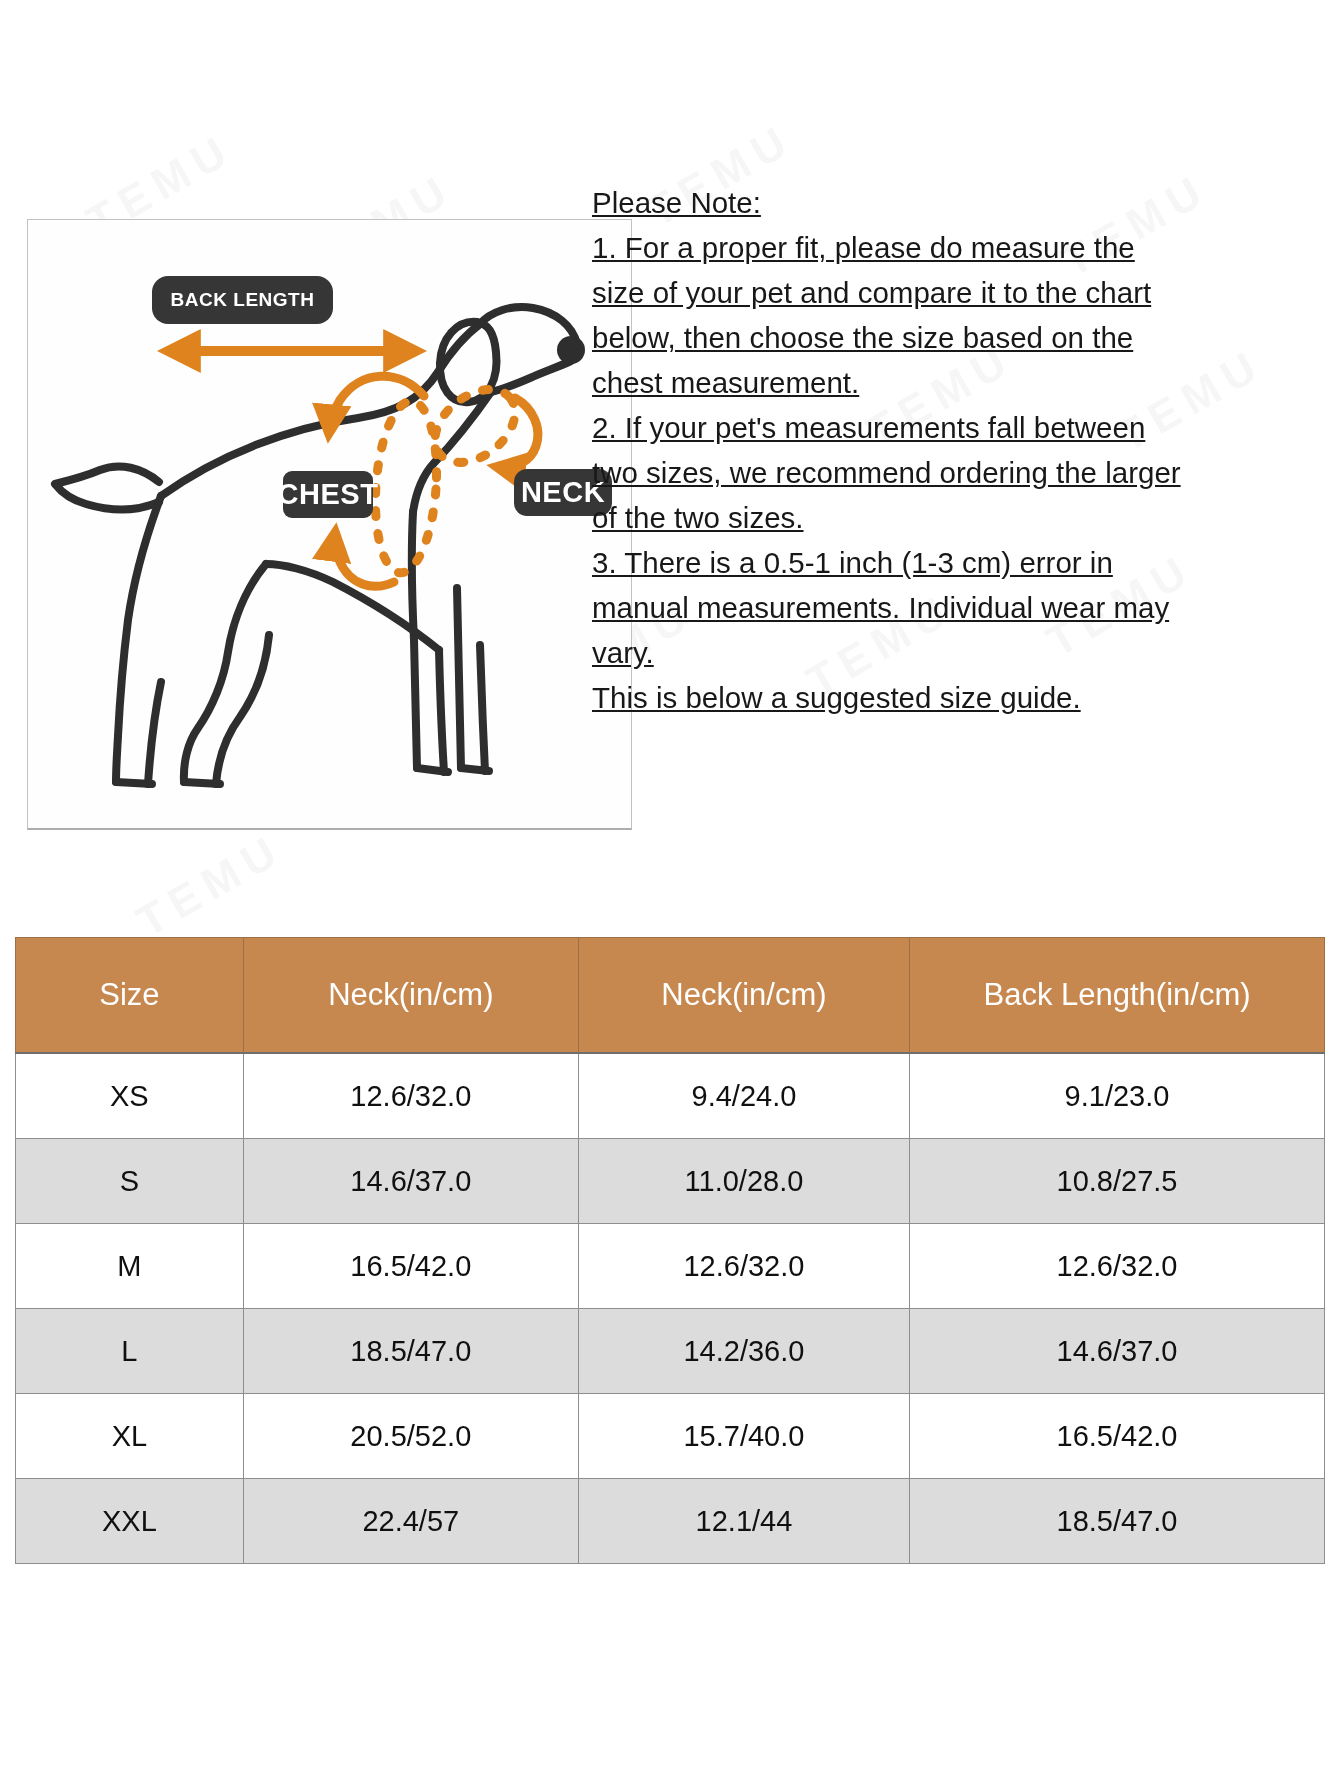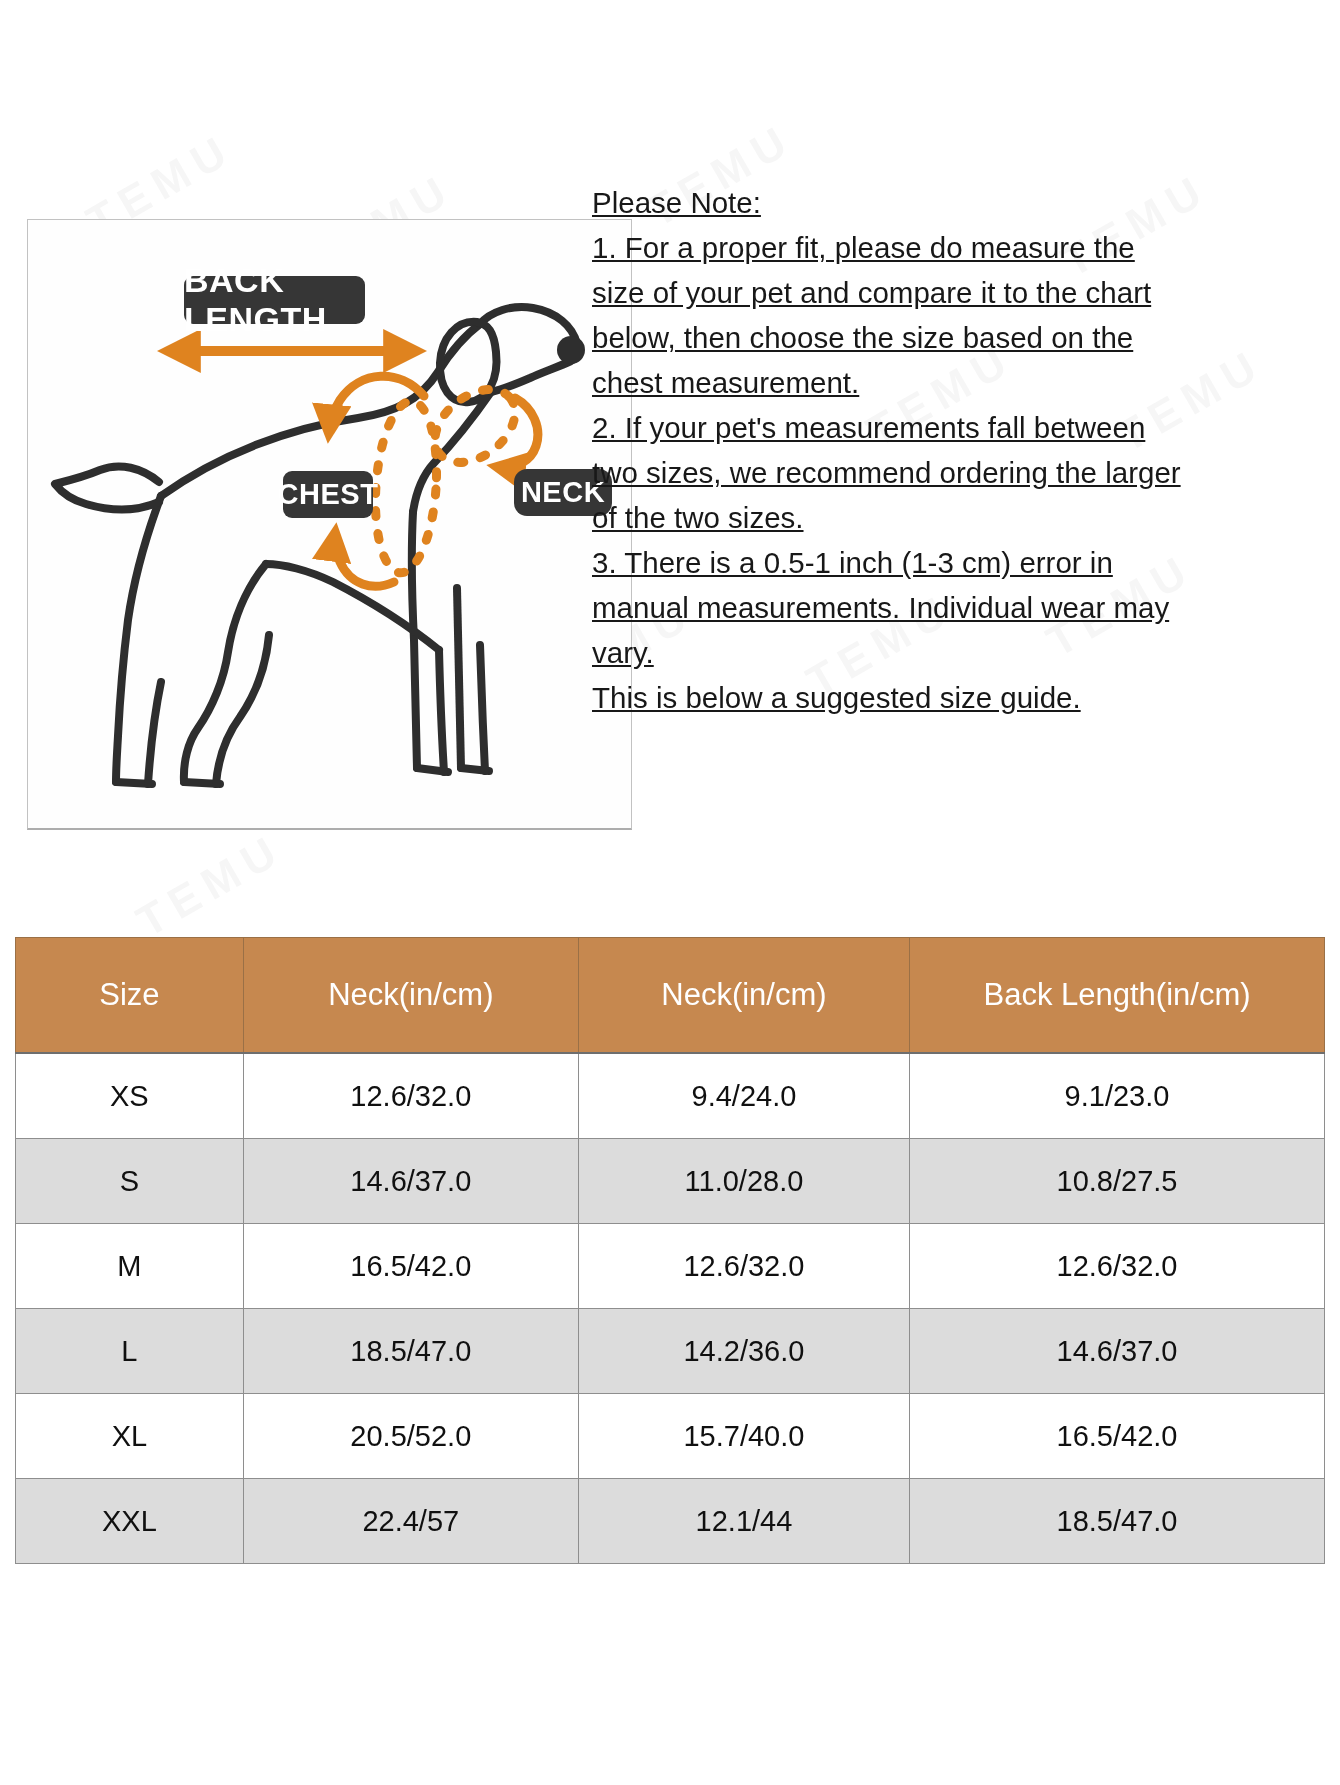--- a/index.html
+++ b/index.html
@@ -18,21 +18,21 @@
     position:absolute;left:27px;top:219px;width:603px;height:608px;
     background:#fefefe;border:1px solid #c2c2c2;border-bottom:2px solid #adadad;
     box-sizing:content-box;
   }
   .diagram-box svg{position:absolute;left:0;top:0;}
   .tag{
     position:absolute;background:#363636;color:#fff;border-radius:9px;
     display:flex;align-items:center;justify-content:center;
     font-weight:bold;letter-spacing:0.5px;
   }
-  .tag-backlength{left:156px;top:56px;width:181px;height:48px;font-size:34px;}
+  .tag-backlength{left:124px;top:56px;width:181px;height:48px;font-size:19px;border-radius:16px;}
   .tag-chest{left:255px;top:251px;width:90px;height:47px;font-size:29px;}
   .tag-neck{left:486px;top:249px;width:98px;height:47px;font-size:29px;border-radius:13px;}
   
   .notes{
     position:absolute;left:592px;top:180px;width:592px;
     font-size:29.5px;line-height:45px;color:#181818;
   }
   .notes p{margin:0;text-decoration:underline;}
   
   table.size-chart{

